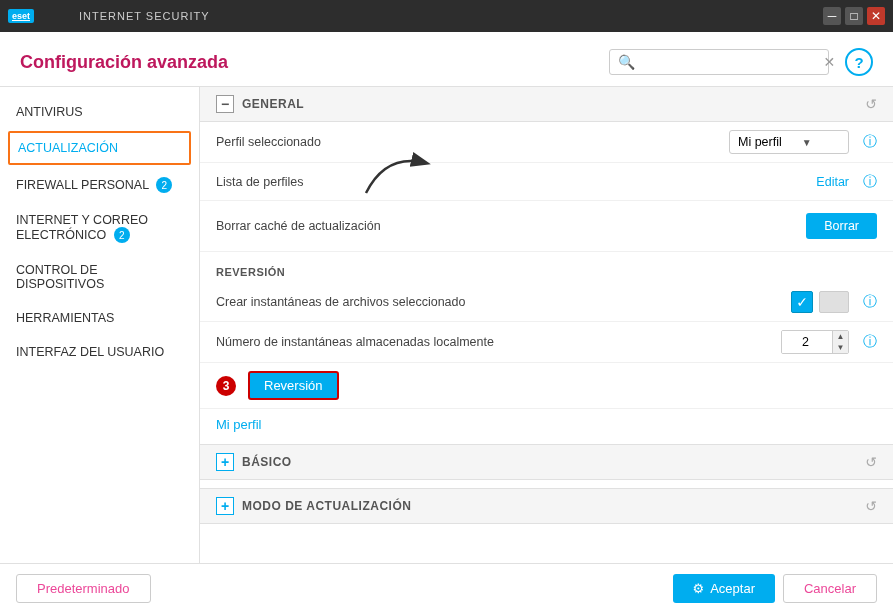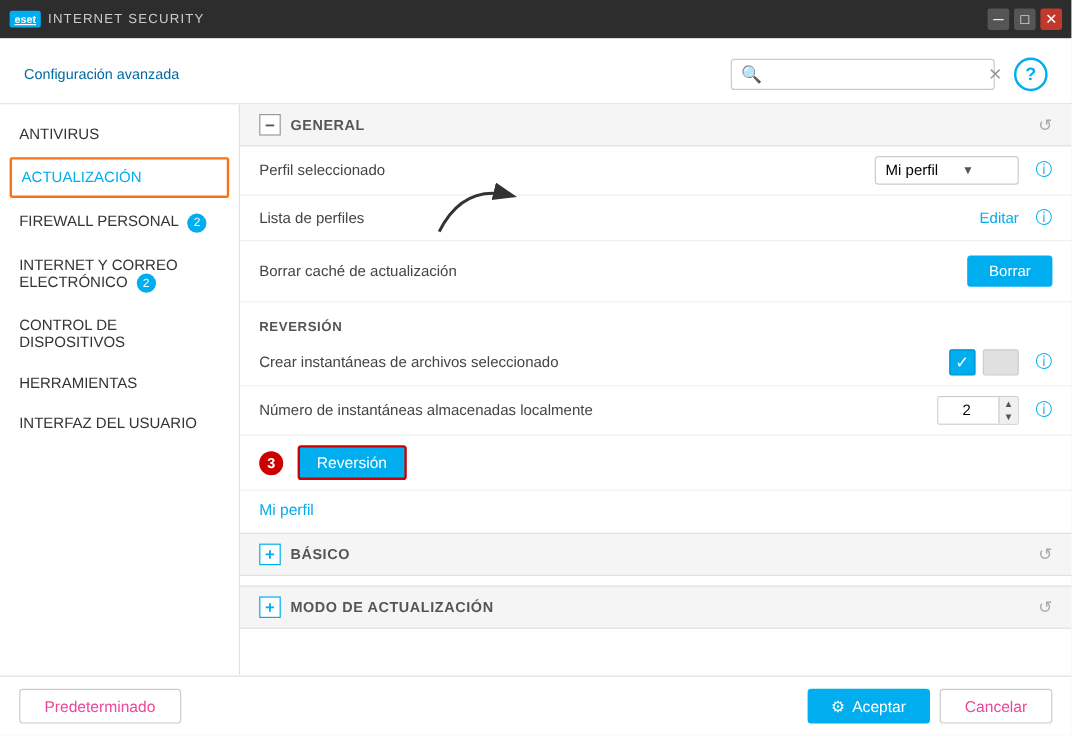--- a/index.html
+++ b/index.html
@@ -18,21 +18,21 @@
     .titlebar-left { display: flex; align-items: center; gap: 6px; }
     .titlebar-logo {
       background: #00adef;
       color: white;
       font-size: 9px;
       font-weight: bold;
       padding: 2px 4px;
       border-radius: 2px;
       text-decoration: underline;
     }
-    .titlebar-title { font-size: 11px; color: #ccc; letter-spacing: 1px; text-transform: uppercase; }
+    .titlebar-title { font-size: 11px; color: #ccc; letter-spacing: 1px; text-transform: uppercase; margin-left: 39px; }
     .titlebar-controls { display: flex; gap: 4px; }
     .titlebar-btn {
       width: 18px; height: 18px;
       background: #555; border: none; color: white;
       cursor: pointer; font-size: 12px;
       display: flex; align-items: center; justify-content: center;
       border-radius: 2px;
     }
     .titlebar-btn.close { background: #c0392b; }
 
@@ -45,21 +45,21 @@
     }
 
     
     .header {
       padding: 16px 20px 10px 20px;
       display: flex;
       align-items: center;
       justify-content: space-between;
       border-bottom: 1px solid #e0e0e0;
     }
-    .header-title { font-size: 12px; font-weight: 400; color: #0369a1; }
+    .header-title { font-size: 18px; font-weight: 700; color: #be185d; }
     .search-bar {
       display: flex; align-items: center; gap: 6px;
       border: 1px solid #ccc; border-radius: 3px;
       padding: 4px 8px; background: white; width: 220px;
     }
     .search-icon { color: #999; font-size: 14px; }
     .search-input { border: none; outline: none; font-size: 13px; flex: 1; }
     .search-clear { color: #999; cursor: pointer; font-size: 14px; }
     .help-btn {
       width: 28px; height: 28px;

